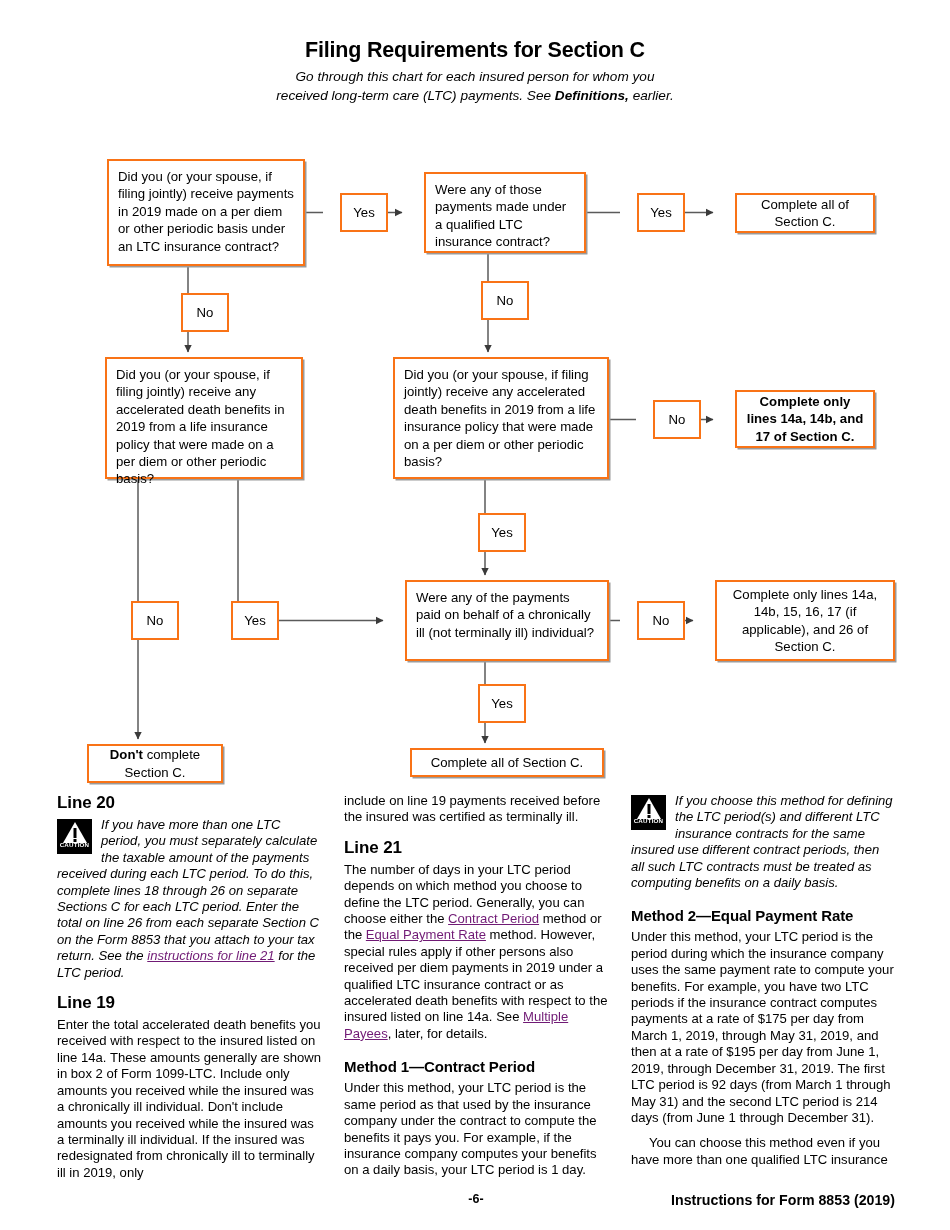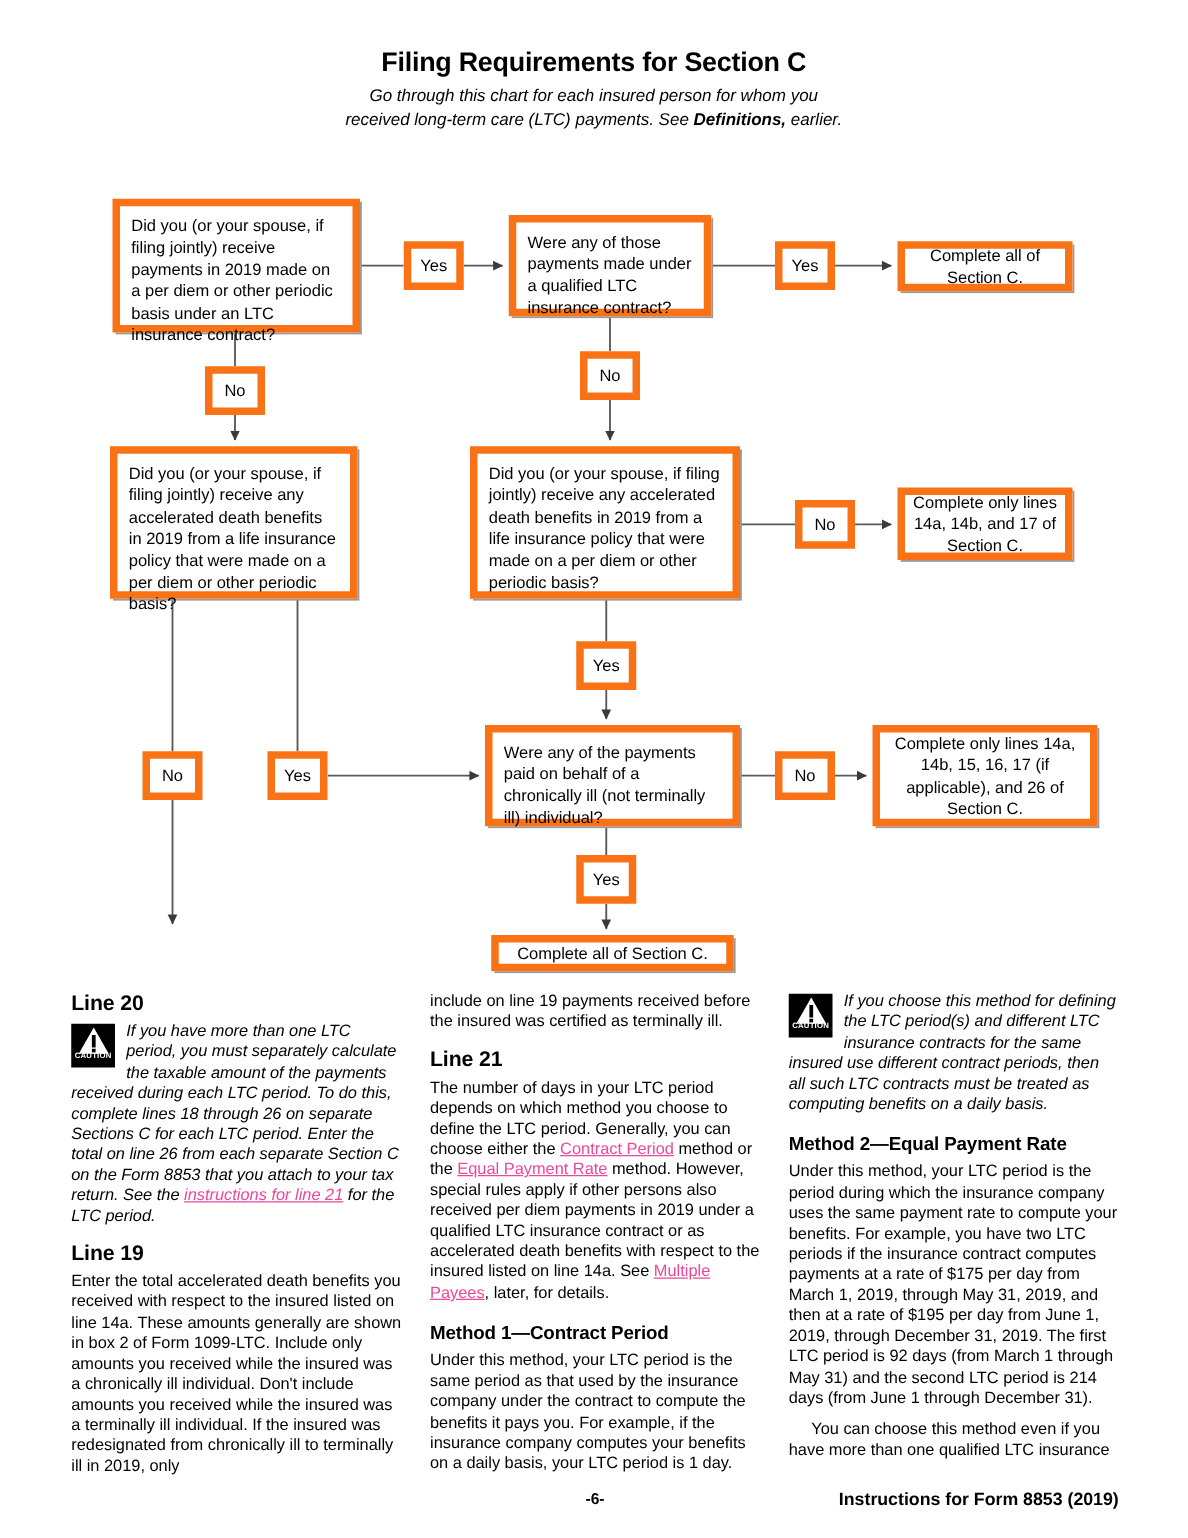--- a/index.html
+++ b/index.html
@@ -48,25 +48,26 @@
   }
   #flow-lines {
     position: absolute;
     top: 0; left: 0;
     width: 950px;
     height: 795px;
   }
   .node {
     position: absolute;
     box-sizing: border-box;
-    border: 6px solid #f97316;
+    border: 2px solid #f97316;
     background: #ffffff;
     font-size: 13.2px;
     line-height: 17.4px;
     padding: 7px 9px 6px 9px;
+    margin-left: 17px;
   }
   .node.shadow {
     box-shadow: 2px 2px 0 -0.5px #9a9a9a;
   }
   .node.center {
     display: flex;
     align-items: center;
     justify-content: center;
     text-align: center;
     padding: 4px 6px;
@@ -94,21 +95,21 @@
   #n-q1        { left: 90px;  top: 159px; width: 198px; height: 107px; }
   #n-yes1      { left: 323px; top: 193px; width: 48px;  height: 39px; }
   #n-q2        { left: 407px; top: 172px; width: 162px; height: 81px; }
   #n-yes2      { left: 620px; top: 193px; width: 48px;  height: 39px; }
   #n-complete1 { left: 718px; top: 193px; width: 140px; height: 40px; }
   #n-no1       { left: 164px; top: 293px; width: 48px;  height: 39px; }
   #n-no2       { left: 464px; top: 281px; width: 48px;  height: 39px; }
   #n-q3        { left: 88px;  top: 357px; width: 198px; height: 122px; }
   #n-q4        { left: 376px; top: 357px; width: 216px; height: 122px; }
   #n-no3       { left: 636px; top: 400px; width: 48px;  height: 39px; }
-  #n-complete2 { left: 718px; top: 390px; width: 140px; height: 58px; }
+  #n-complete2 { left: 718px; top: 390px; width: 140px; height: 58px; font-weight: bold; }
   #n-yes3      { left: 461px; top: 513px; width: 48px;  height: 39px; }
   #n-q5        { left: 388px; top: 580px; width: 204px; height: 81px; }
   #n-no4       { left: 620px; top: 601px; width: 48px;  height: 39px; }
   #n-complete3 { left: 698px; top: 580px; width: 180px; height: 81px; }
   #n-no5       { left: 114px; top: 601px; width: 48px;  height: 39px; }
   #n-yes4      { left: 214px; top: 601px; width: 48px;  height: 39px; }
   #n-yes5      { left: 461px; top: 684px; width: 48px;  height: 39px; }
   #n-dont      { left: 70px;  top: 744px; width: 136px; height: 39px; }
   #n-complete4 { left: 393px; top: 748px; width: 194px; height: 29px; }
 
@@ -138,21 +139,21 @@
   .col p {
     font-size: 13.1px;
     line-height: 16.4px;
     margin: 0 0 9px 0;
     text-align: left;
   }
   .col p.indent { text-indent: 18px; }
   .col p.ital { font-style: italic; }
   .col p.ital a { font-style: italic; }
   .col a {
-    color: #ec4899;
+    color: #701a75;
     text-decoration: underline;
   }
 
   
   .caution-para {
     position: relative;
     font-style: italic;
   }
   .caution-icon {
     float: left;
@@ -303,20 +304,23 @@
 
   <div class="node label-box" id="n-yes3">Yes</div>
   <div class="node shadow" id="n-q5">Were any of the payments paid on behalf of a chronically ill (not terminally ill) individual?</div>
   <div class="node label-box" id="n-no4">No</div>
   <div class="node center shadow" id="n-complete3">Complete only lines 14a, 14b, 15, 16, 17 (if applicable), and 26 of Section C.</div>
 
   <div class="node label-box" id="n-no5">No</div>
   <div class="node label-box" id="n-yes4">Yes</div>
   <div class="node label-box" id="n-yes5">Yes</div>
 
+  <div class="node center shadow" id="n-dont">
+      <span><b>Don't</b><span> complete Section C.</span></span>
+    </div>
   <div class="node center shadow" id="n-complete4">Complete all of Section C.</div>
 </div>
 
 <div id="columns">
 
   <div class="col">
     <h2 class="first">Line 20</h2>
     <p class="caution-para ital">
       <span class="caution-icon">
         <span class="tri"></span>

